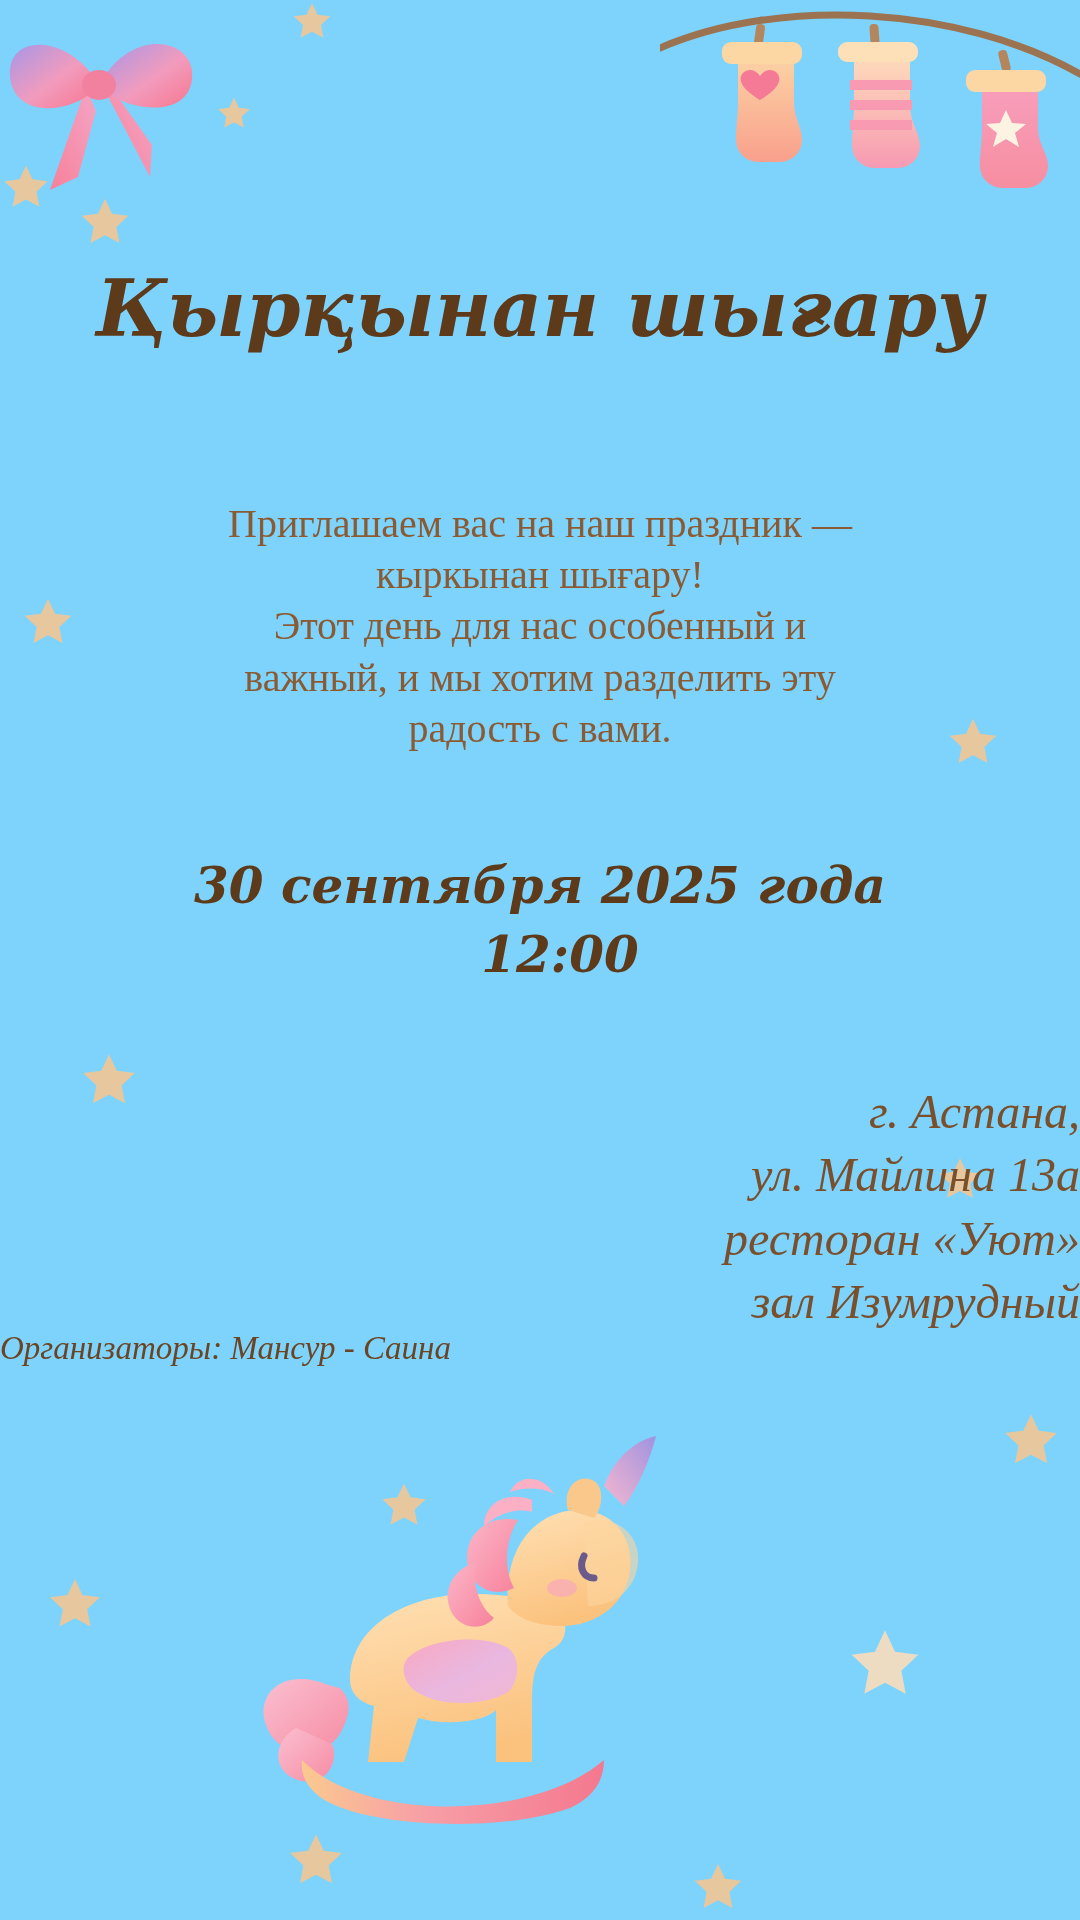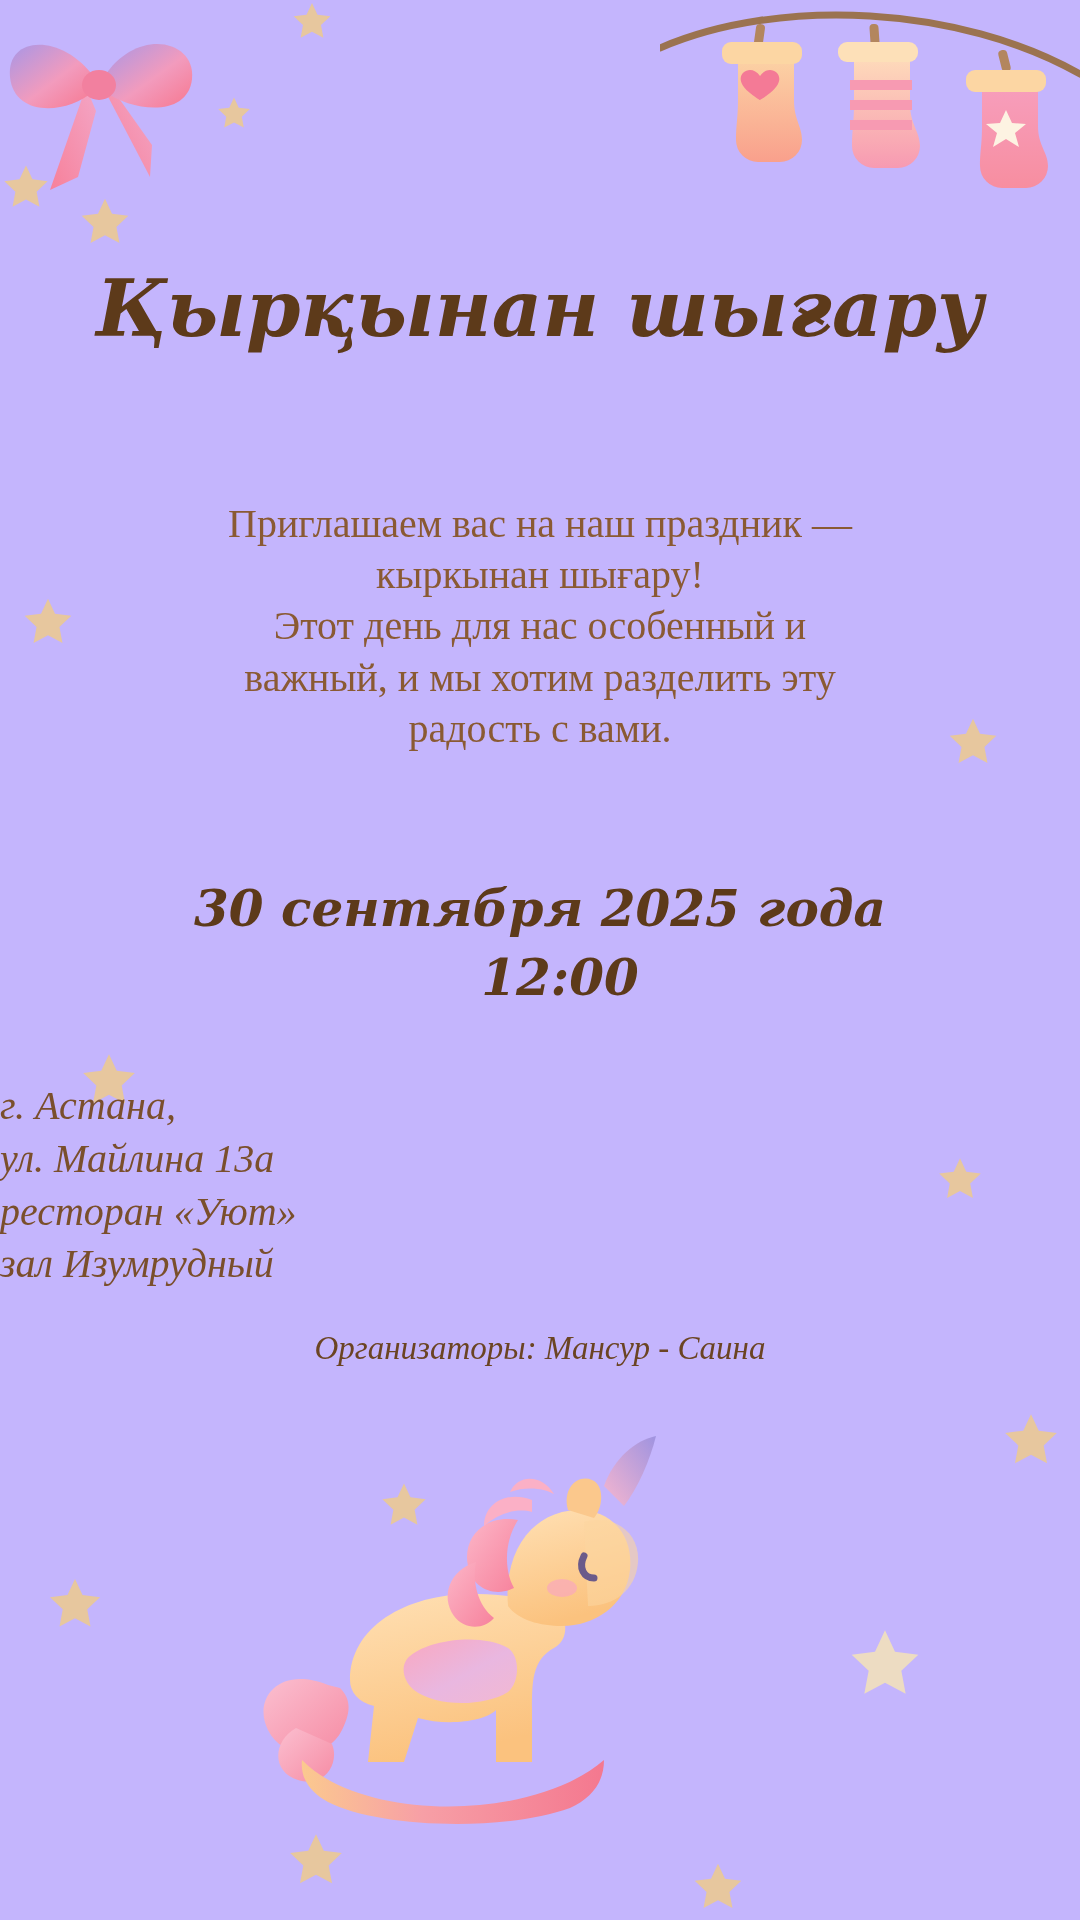--- a/index.html
+++ b/index.html
@@ -12,21 +12,21 @@
     height: 1920px;
     position: relative;
     overflow: hidden;
     font-family: "Liberation Serif", serif;
     color: #6b4423;
   }
 
   .canvas {
     position: absolute;
     inset: 0;
-    background: #c4b5fd;
+    background: #7dd3fc;
   }
 
   
   .star {
     position: absolute;
     display: block;
     color: #e2c197;
   }
   .star svg { display: block; }
 
@@ -91,53 +91,51 @@
     top: 855px;
     left: 0;
     width: 100%;
     font-family: "DejaVu Serif", serif;
     font-style: italic;
     font-weight: bold;
     font-size: 50px;
     line-height: 1.25;
     color: #5d3a1a;
     text-align: center;
-    margin-top: 23px;
   }
   .date .time {
     display: block;
     font-size: 50px;
     margin-top: 6px;
     padding-left: 40px;
   }
 
   .venue {
     position: absolute;
     top: 1080px;
     left: 0;
     width: 100%;
     font-family: "Liberation Serif", serif;
     font-style: italic;
-    font-size: 40px;
+    font-size: 48px;
     line-height: 1.32;
     color: #7a4f2c;
-    text-align: left;
+    text-align: right;
     white-space: pre-line;
   }
 
   .organizers {
     position: absolute;
     top: 1330px;
     left: 0;
     width: 100%;
     font-family: "Liberation Serif", serif;
     font-style: italic;
     font-size: 33px;
     color: #6b4423;
-    text-align: center;
   }
 </style>
 </head>
 <body>
 
 <div class="canvas">
 
   <span class="star" style="left:290px; top:0px;">
     <svg width="44" height="44" viewBox="0 0 24 24">
         <path fill="#e7c79e" d="M12 1.6l3 6.4 7 .9-5.1 4.8 1.3 6.9L12 17.3 5.8 20.6l1.3-6.9L2 8.9l7-.9z"></path>

